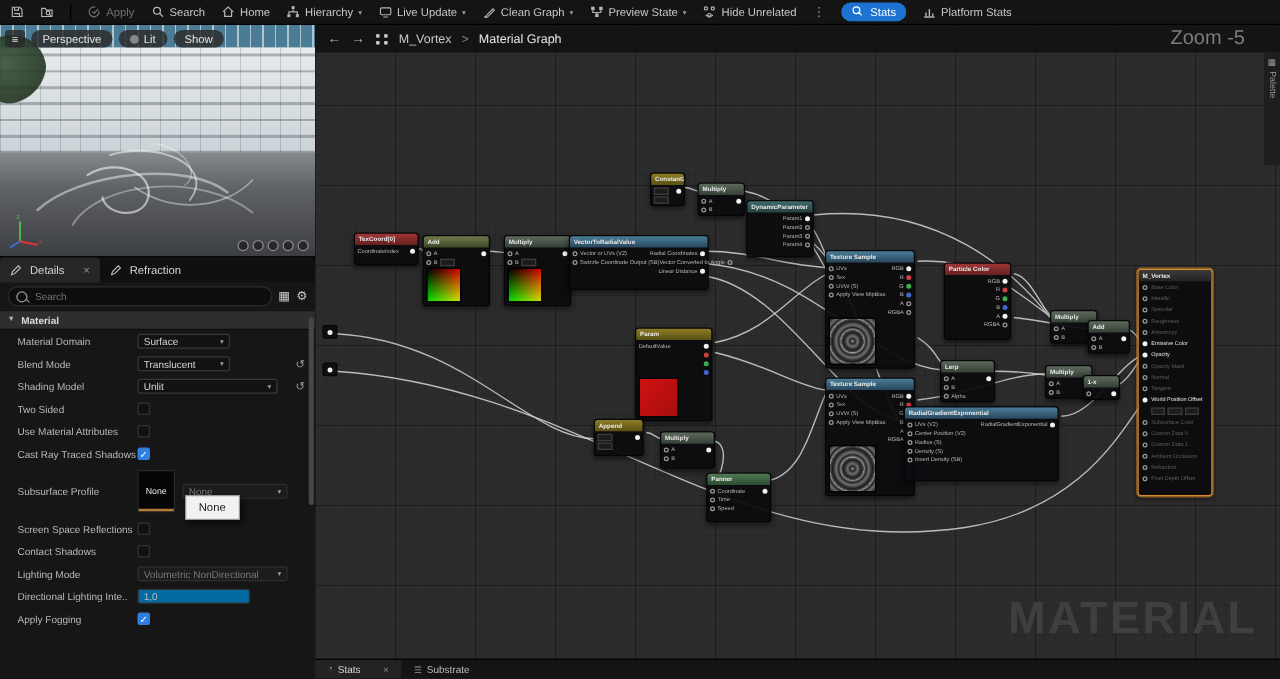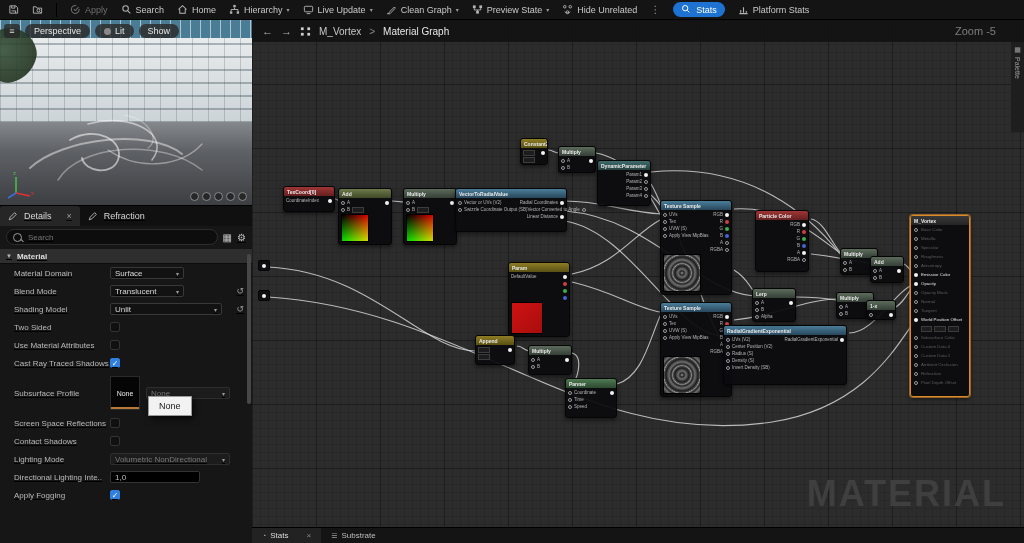--- a/index.html
+++ b/index.html
@@ -37,21 +37,21 @@
   .vp-top{position:absolute;left:4px;top:4px;display:flex;gap:5px;align-items:center;z-index:5;}
   .vp-burger{width:16px;height:14px;border-radius:3px;background:rgba(40,40,40,.8);color:#ddd;
              font-size:9px;line-height:14px;text-align:center;}
   .vp-pill{background:rgba(45,45,45,.85);border-radius:8px;padding:2px 9px;font-size:9px;color:#e3e3e3;
            display:flex;align-items:center;gap:4px;}
   .vp-pill .dot{width:7px;height:7px;border-radius:50%;background:#888;display:inline-block;}
   .vp-circles{position:absolute;right:5px;bottom:4px;display:flex;gap:3px;z-index:5;}
   .vp-circles span{width:9px;height:9px;border-radius:50%;background:rgba(25,25,25,.65);border:1px solid #8b8b8b;box-sizing:border-box;}
   .gizmo{position:absolute;left:6px;bottom:6px;width:30px;height:30px;z-index:5;}
   
-  .details{position:absolute;left:0;top:205px;width:252px;bottom:0;background:#161616;border-top:1px solid #000;text-decoration:underline;}
+  .details{position:absolute;left:0;top:205px;width:252px;bottom:0;background:#161616;border-top:1px solid #000;}
   .dt-tabs{height:20px;display:flex;background:#101010;}
   .dt-tab{display:flex;align-items:center;gap:5px;font-size:9px;color:#d6d6d6;padding:0 8px;}
   .dt-tab.active{background:#262626;border-radius:3px 3px 0 0;}
   .dt-tab .x{color:#9a9a9a;margin-left:10px;font-size:9px;}
   .dt-search{height:22px;display:flex;align-items:center;gap:5px;padding:0 6px;background:#161616;}
   .search-box{flex:1;display:flex;align-items:center;gap:4px;background:#0d0d0d;border:1px solid #2c2c2c;
               border-radius:8px;height:14px;padding:0 6px;}
   .search-box input{flex:1;background:transparent;border:0;outline:0;color:#cfcfcf;font-size:8px;
                     font-family:"Liberation Sans",sans-serif;}
   .mag{width:7px;height:7px;border:1.2px solid #9a9a9a;border-radius:50%;position:relative;flex:none;}
@@ -64,21 +64,21 @@
   .drow{height:18px;display:flex;align-items:center;padding-left:14px;font-size:8px;color:#b9b9b9;position:relative;}
   .drow .lbl{width:96px;white-space:nowrap;overflow:hidden;flex:none;}
   .dd{background:#121212;border:1px solid #383838;border-radius:2px;height:12px;display:flex;align-items:center;
       justify-content:space-between;padding:0 4px;color:#d6d6d6;box-sizing:border-box;}
   .dd .caret{font-size:6px;color:#9a9a9a;margin-left:4px;}
   .dd.gray{color:#777;background:#1c1c1c;border-color:#2e2e2e;}
   .reset{margin-left:auto;margin-right:8px;color:#9a9a9a;font-size:9px;}
   .cb{width:10px;height:10px;background:#101010;border:1px solid #333;border-radius:2px;box-sizing:border-box;
       display:flex;align-items:center;justify-content:center;font-size:8px;color:#fff;}
   .cb.on{background:#2f7fe0;border-color:#2f7fe0;}
-  .numbox{width:90px;height:12px;background:#000000;border:1px solid #333;border-radius:2px;color:#bdbdbd;
+  .numbox{width:90px;height:12px;background:#0369a1;border:1px solid #333;border-radius:2px;color:#bdbdbd;
           display:flex;align-items:center;padding:0 4px;box-sizing:border-box;}
   .asset-row{height:42px;}
   .thumb{width:28px;height:32px;background:#050505;border:1px solid #2a2a2a;position:relative;flex:none;
          display:flex;align-items:center;justify-content:center;color:#e8e8e8;font-size:7px;}
   .thumb:after{content:"";position:absolute;left:0;right:0;bottom:0;height:2px;background:#b5793a;}
   .popup{position:absolute;left:148px;top:24px;background:#f2f2f2;color:#1a1a1a;font-size:9px;
          padding:4px 10px;box-shadow:2px 3px 6px rgba(0,0,0,.7);z-index:30;border:1px solid #999;}
   .dt-scroll{position:absolute;right:1px;top:48px;width:4px;height:150px;background:#474747;border-radius:2px;}
   
   .graph{position:absolute;left:252px;top:20px;right:0;bottom:0;background-color:#2c2c2c;
@@ -87,21 +87,21 @@
            linear-gradient(90deg,rgba(0,0,0,.28) 1px,transparent 1px),
            linear-gradient(rgba(0,0,0,.10) 1px,transparent 1px),
            linear-gradient(90deg,rgba(0,0,0,.10) 1px,transparent 1px);
          background-size:64px 64px,64px 64px,8px 8px,8px 8px;overflow:hidden;}
   .crumbbar{position:absolute;left:0;top:0;right:0;height:22px;background:rgba(17,17,17,.88);
             display:flex;align-items:center;gap:8px;padding:0 10px;z-index:20;box-sizing:border-box;}
   .crumbbar .nav{color:#b5b5b5;font-size:11px;}
   .crumb-asset{color:#c9c9c9;font-size:10px;}
   .crumb-sep{color:#8a8a8a;font-size:10px;}
   .crumb-view{color:#e6e6e6;font-size:10px;}
-  .zoomlab{margin-left:auto;color:#7d7d7d;font-size:11px;padding-right:18px;}
+  .zoomlab{margin-left:auto;color:#7d7d7d;font-size:16px;padding-right:18px;}
   .palette{position:absolute;right:0;top:22px;width:13px;height:90px;background:#1e1e1e;z-index:20;
            display:flex;flex-direction:column;align-items:center;padding-top:4px;box-sizing:border-box;}
   .palette .vtxt{writing-mode:vertical-rl;font-size:7px;color:#9a9a9a;margin-top:3px;}
   .palette .pic{color:#9a9a9a;font-size:7px;}
   .watermark{position:absolute;right:18px;bottom:28px;font-size:36px;font-weight:bold;color:#3f3f3f;
              letter-spacing:2px;z-index:1;}
   .wires{position:absolute;left:0;top:0;z-index:2;}
   .nodes{position:absolute;left:0;top:0;right:0;bottom:0;z-index:3;}
   .node{position:absolute;background:rgba(12,12,15,.94);border:1px solid #050505;border-radius:3px;
         box-shadow:0 2px 4px rgba(0,0,0,.5);box-sizing:border-box;}

